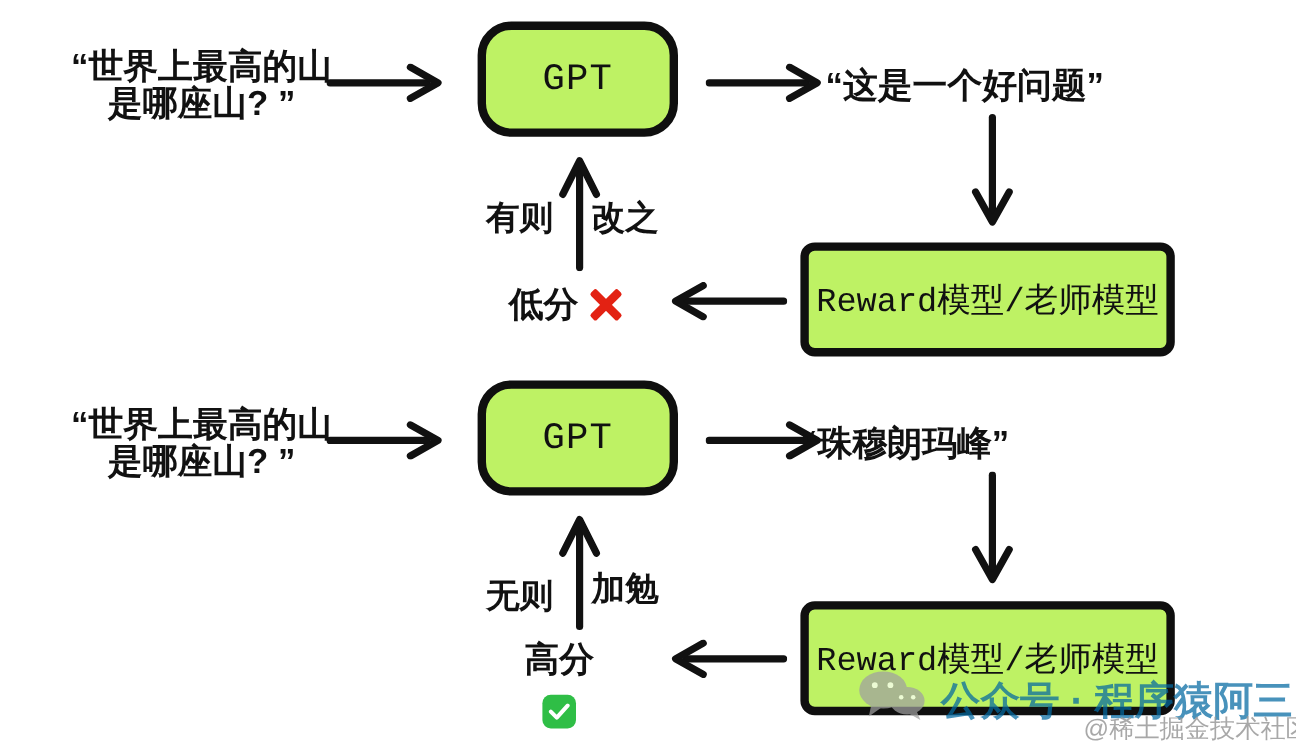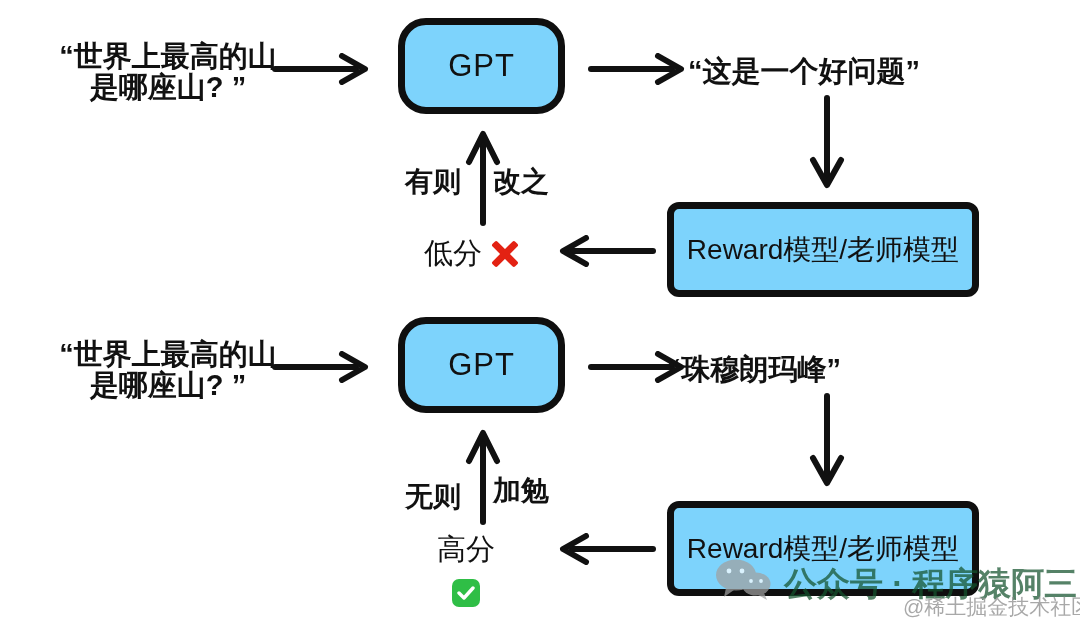--- a/index.html
+++ b/index.html
@@ -2,51 +2,51 @@
 <html><head>
 <meta charset="utf-8">
 <style>
   html,body{margin:0;padding:0;background:#f5f5f5;}
   .canvas{
     position:relative;width:1080px;height:621px;background:#ffffff;
     overflow:hidden;font-family:"Liberation Sans","DejaVu Sans",sans-serif;color:#111;
   }
   
   .box{
-    position:absolute;background:#7dd3fc;border:7px solid #0f0f0f;
-    display:flex;align-items:center;justify-content:center;box-sizing:border-box;
+    position:absolute;background:#bef264;border:7px solid #0f0f0f;
+    display:flex;align-items:center;justify-content:center;box-sizing:border-box;font-family:Liberation Mono, monospace;
   }
   .gpt-box{width:167px;height:96px;border-radius:28px;font-size:31px;letter-spacing:1px;}
   .reward-box{width:312px;height:95px;border-radius:12px;font-size:28px;white-space:nowrap;}
   .prompt{
     position:absolute;width:240px;text-align:center;font-size:29px;font-weight:600;
     line-height:31px;white-space:nowrap;
   }
   .response{position:absolute;width:280px;font-size:29px;font-weight:600;white-space:nowrap;}
   .side-label{position:absolute;font-size:28px;font-weight:700;white-space:nowrap;text-align:center;}
-  .score{position:absolute;display:flex;align-items:center;gap:9px;font-size:29px;font-weight:400;}
+  .score{position:absolute;display:flex;align-items:center;gap:9px;font-size:29px;font-weight:700;}
   .arrow{position:absolute;}
   .arrow svg{display:block;}
   
   .cross-icon{width:27px;height:27px;position:relative;display:inline-block;}
   .cross-icon::before,.cross-icon::after{
     content:"";position:absolute;left:50%;top:50%;width:32px;height:7px;border-radius:2px;
     background:#e32213;transform-origin:center;
   }
   .cross-icon::before{transform:translate(-50%,-50%) rotate(45deg);}
   .cross-icon::after{transform:translate(-50%,-50%) rotate(-45deg);}
   
   .check-icon{
     width:28px;height:28px;border-radius:7px;background:#2fbe46;display:inline-flex;
     align-items:center;justify-content:center;
   }
   
   .wm-wechat{
     position:absolute;left:714px;top:558px;display:flex;align-items:center;gap:12px;
-    color:#14532d;opacity:.72;font-size:33px;font-weight:600;white-space:nowrap;z-index:9;
+    color:#0369a1;opacity:.72;font-size:33px;font-weight:600;white-space:nowrap;z-index:9;
   }
   .wm-juejin{
     position:absolute;left:903px;top:593px;color:#9a9a9a;opacity:.85;font-size:21px;
     white-space:nowrap;z-index:9;
   }
   
   .p1-prompt{left:48px;top:41px;}
   .p1-arrow-in{left:272px;top:53px;}
   .p1-gpt{left:398px;top:18px;}
   .p1-arrow-out{left:588px;top:53px;}

